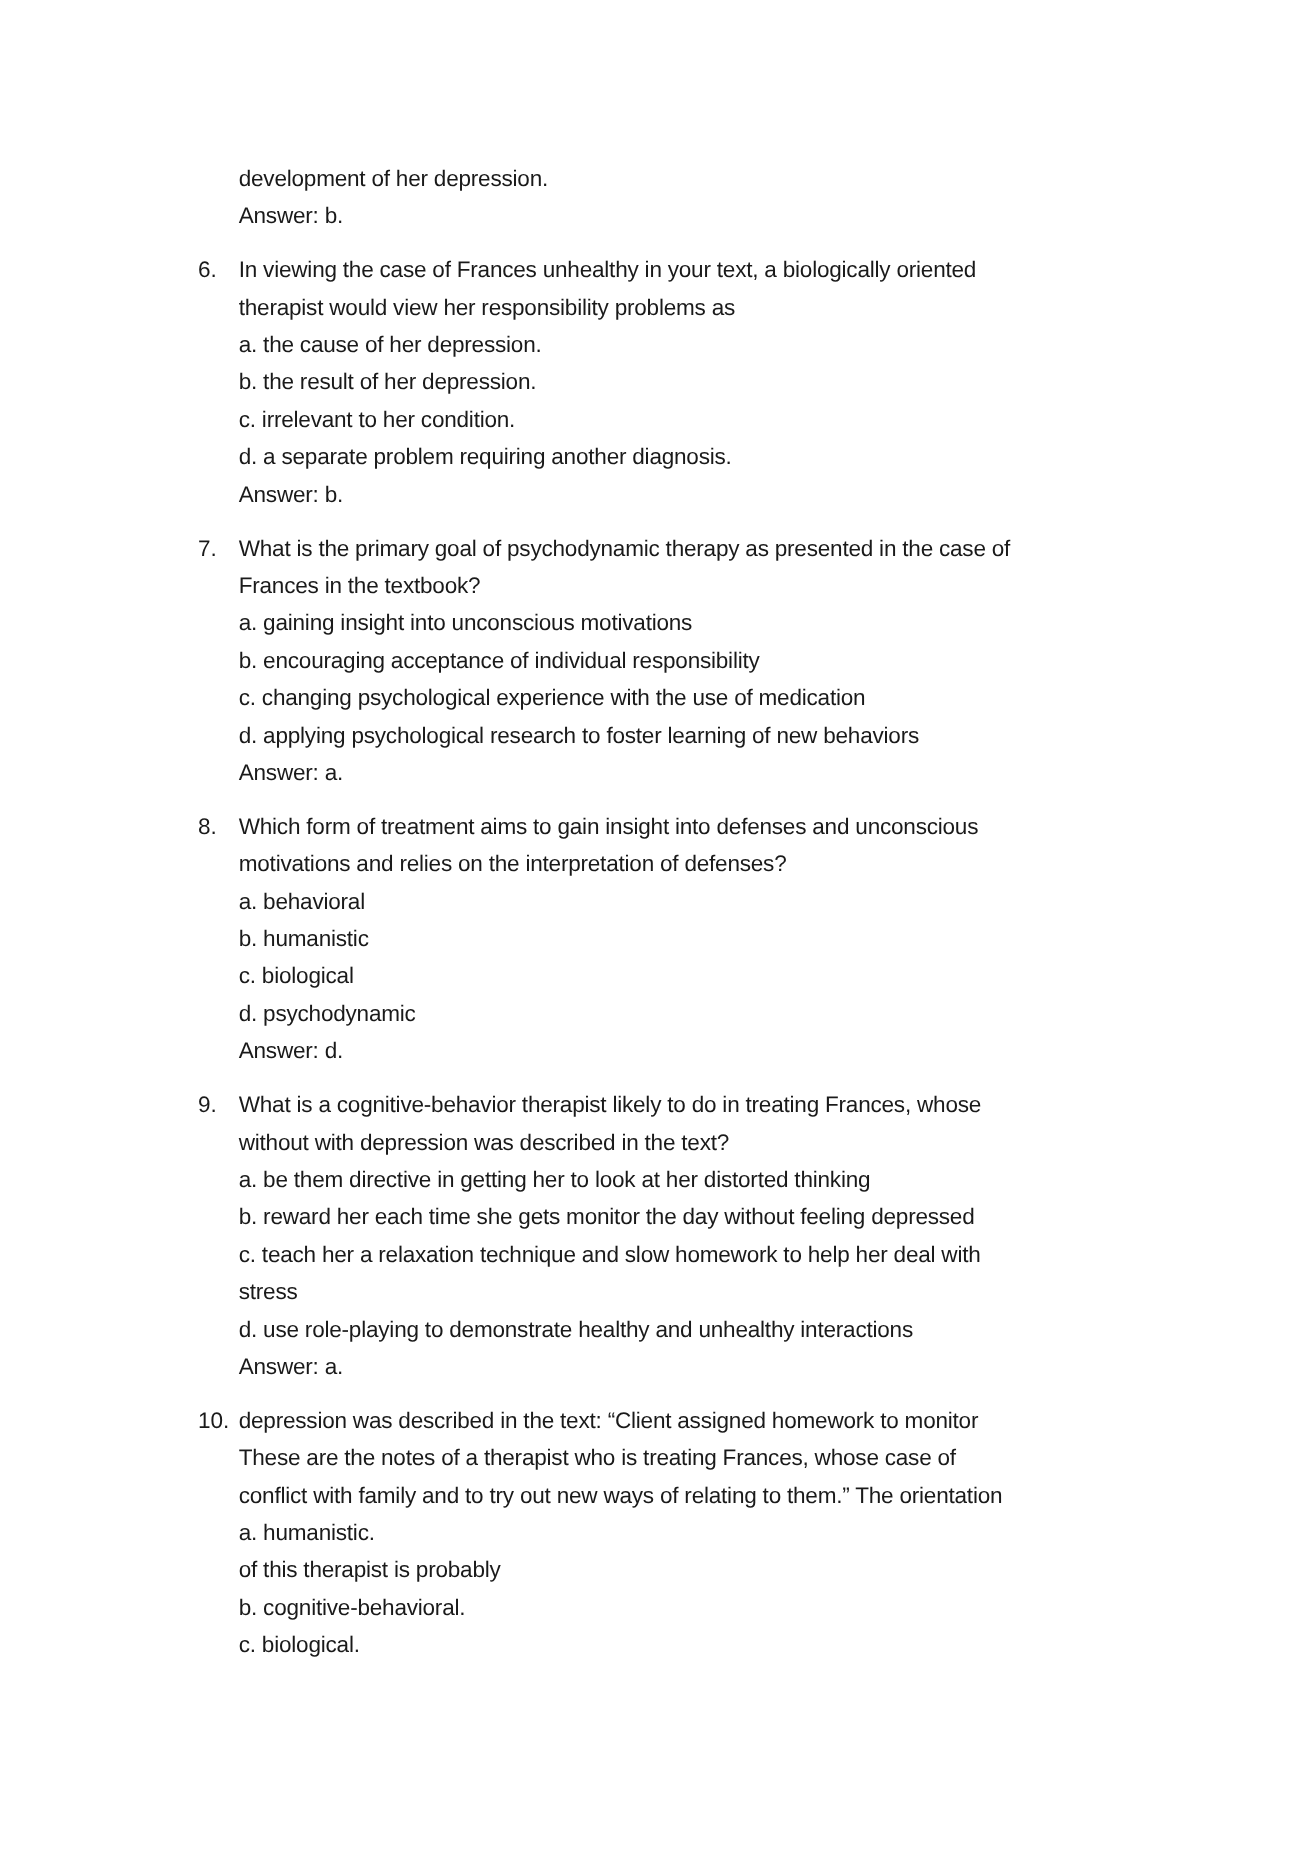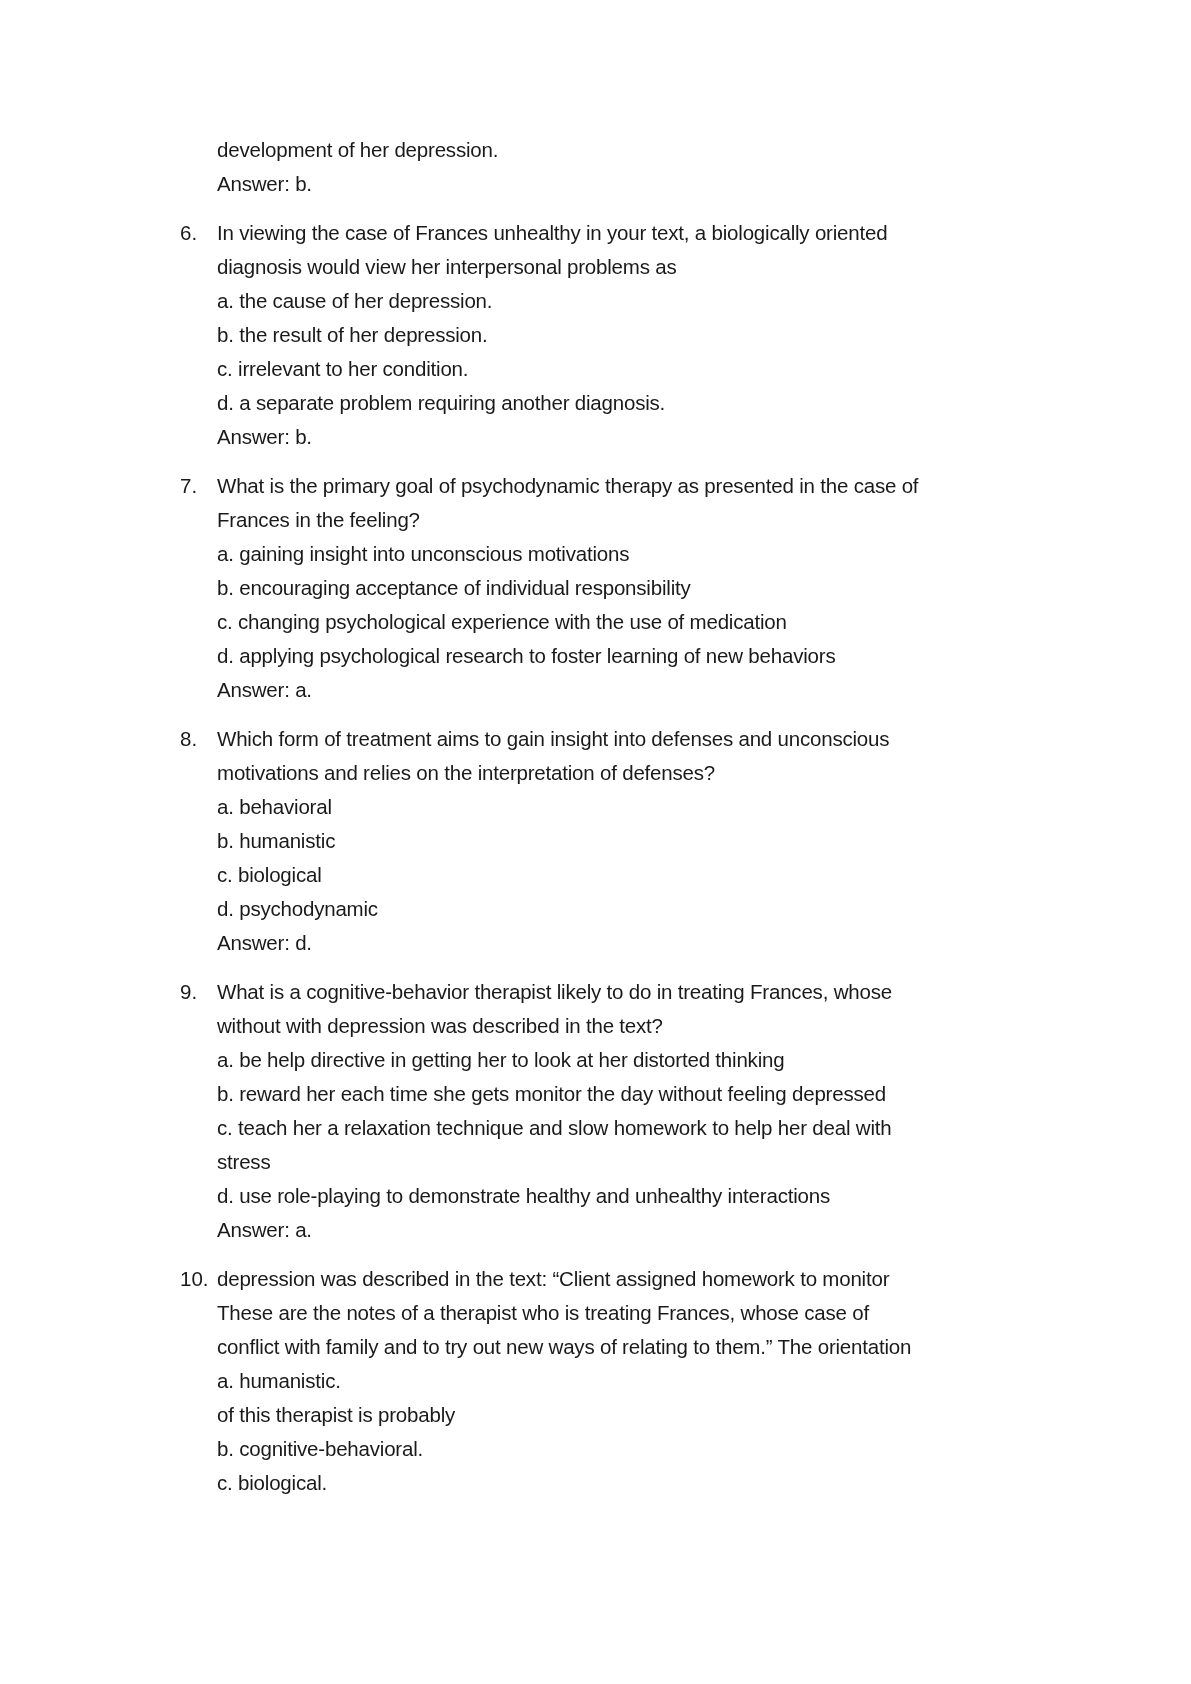--- a/index.html
+++ b/index.html
@@ -1,50 +1,50 @@
 <!DOCTYPE html>
 <html><head>
 <meta charset="utf-8">
 <style>
   html, body { margin: 0; padding: 0; background: #ffffff; }
   body { width: 1191px; height: 1684px; position: relative; overflow: hidden;
          font-family: "Liberation Sans", sans-serif; color: #1a1a1a; font-size: 20.5px; }
   .page { position: absolute; left: 0; top: 0; width: 1191px; height: 1684px; }
-  .cont { position: absolute; left: 217px; top: 133px; width: 820px; }
+  .cont { position: absolute; left: 217px; top: 146px; width: 820px; }
   .line { height: 34px; line-height: 34px; white-space: nowrap; letter-spacing: -0.2px; }
   .ans b { font-weight: normal; }
   .q { position: relative; margin-top: 15px; }
   .num { position: absolute; left: -37px; top: 0; height: 34px; line-height: 34px; }
 </style>
 </head>
 <body>
 
 <div class="page">
   <div class="cont">
 
     <div>
       <div class="line">development of her depression.</div>
       <div class="line ans"><b>Answer:</b> <span>b.</span></div>
     </div>
 
     <div class="q">
       <span class="num">6.</span>
       <div class="line">In viewing the case of Frances unhealthy in your text, a biologically oriented</div>
-      <div class="line">diagnosis would view her interpersonal problems as</div>
+      <div class="line">therapist would view her responsibility problems as</div>
       <div class="line">a. the cause of her depression.</div>
       <div class="line">b. the result of her depression.</div>
       <div class="line">c. irrelevant to her condition.</div>
       <div class="line">d. a separate problem requiring another diagnosis.</div>
       <div class="line ans"><b>Answer:</b> <span>b.</span></div>
     </div>
 
     <div class="q">
       <span class="num">7.</span>
       <div class="line">What is the primary goal of psychodynamic therapy as presented in the case of</div>
-      <div class="line">Frances in the feeling?</div>
+      <div class="line">Frances in the textbook?</div>
       <div class="line">a. gaining insight into unconscious motivations</div>
       <div class="line">b. encouraging acceptance of individual responsibility</div>
       <div class="line">c. changing psychological experience with the use of medication</div>
       <div class="line">d. applying psychological research to foster learning of new behaviors</div>
       <div class="line ans"><b>Answer:</b> <span>a.</span></div>
     </div>
 
     <div class="q">
       <span class="num">8.</span>
       <div class="line">Which form of treatment aims to gain insight into defenses and unconscious</div>
@@ -53,21 +53,21 @@
       <div class="line">b. humanistic</div>
       <div class="line">c. biological</div>
       <div class="line">d. psychodynamic</div>
       <div class="line ans"><b>Answer:</b> <span>d.</span></div>
     </div>
 
     <div class="q">
       <span class="num">9.</span>
       <div class="line">What is a cognitive-behavior therapist likely to do in treating Frances, whose</div>
       <div class="line">without with depression was described in the text?</div>
-      <div class="line">a. be help directive in getting her to look at her distorted thinking</div>
+      <div class="line">a. be them directive in getting her to look at her distorted thinking</div>
       <div class="line">b. reward her each time she gets monitor the day without feeling depressed</div>
       <div class="line">c. teach her a relaxation technique and slow homework to help her deal with</div>
       <div class="line">stress</div>
       <div class="line">d. use role-playing to demonstrate healthy and unhealthy interactions</div>
       <div class="line ans"><b>Answer:</b> <span>a.</span></div>
     </div>
 
     <div class="q">
       <span class="num">10.</span>
       <div class="line">depression was described in the text: “Client assigned homework to monitor</div>

